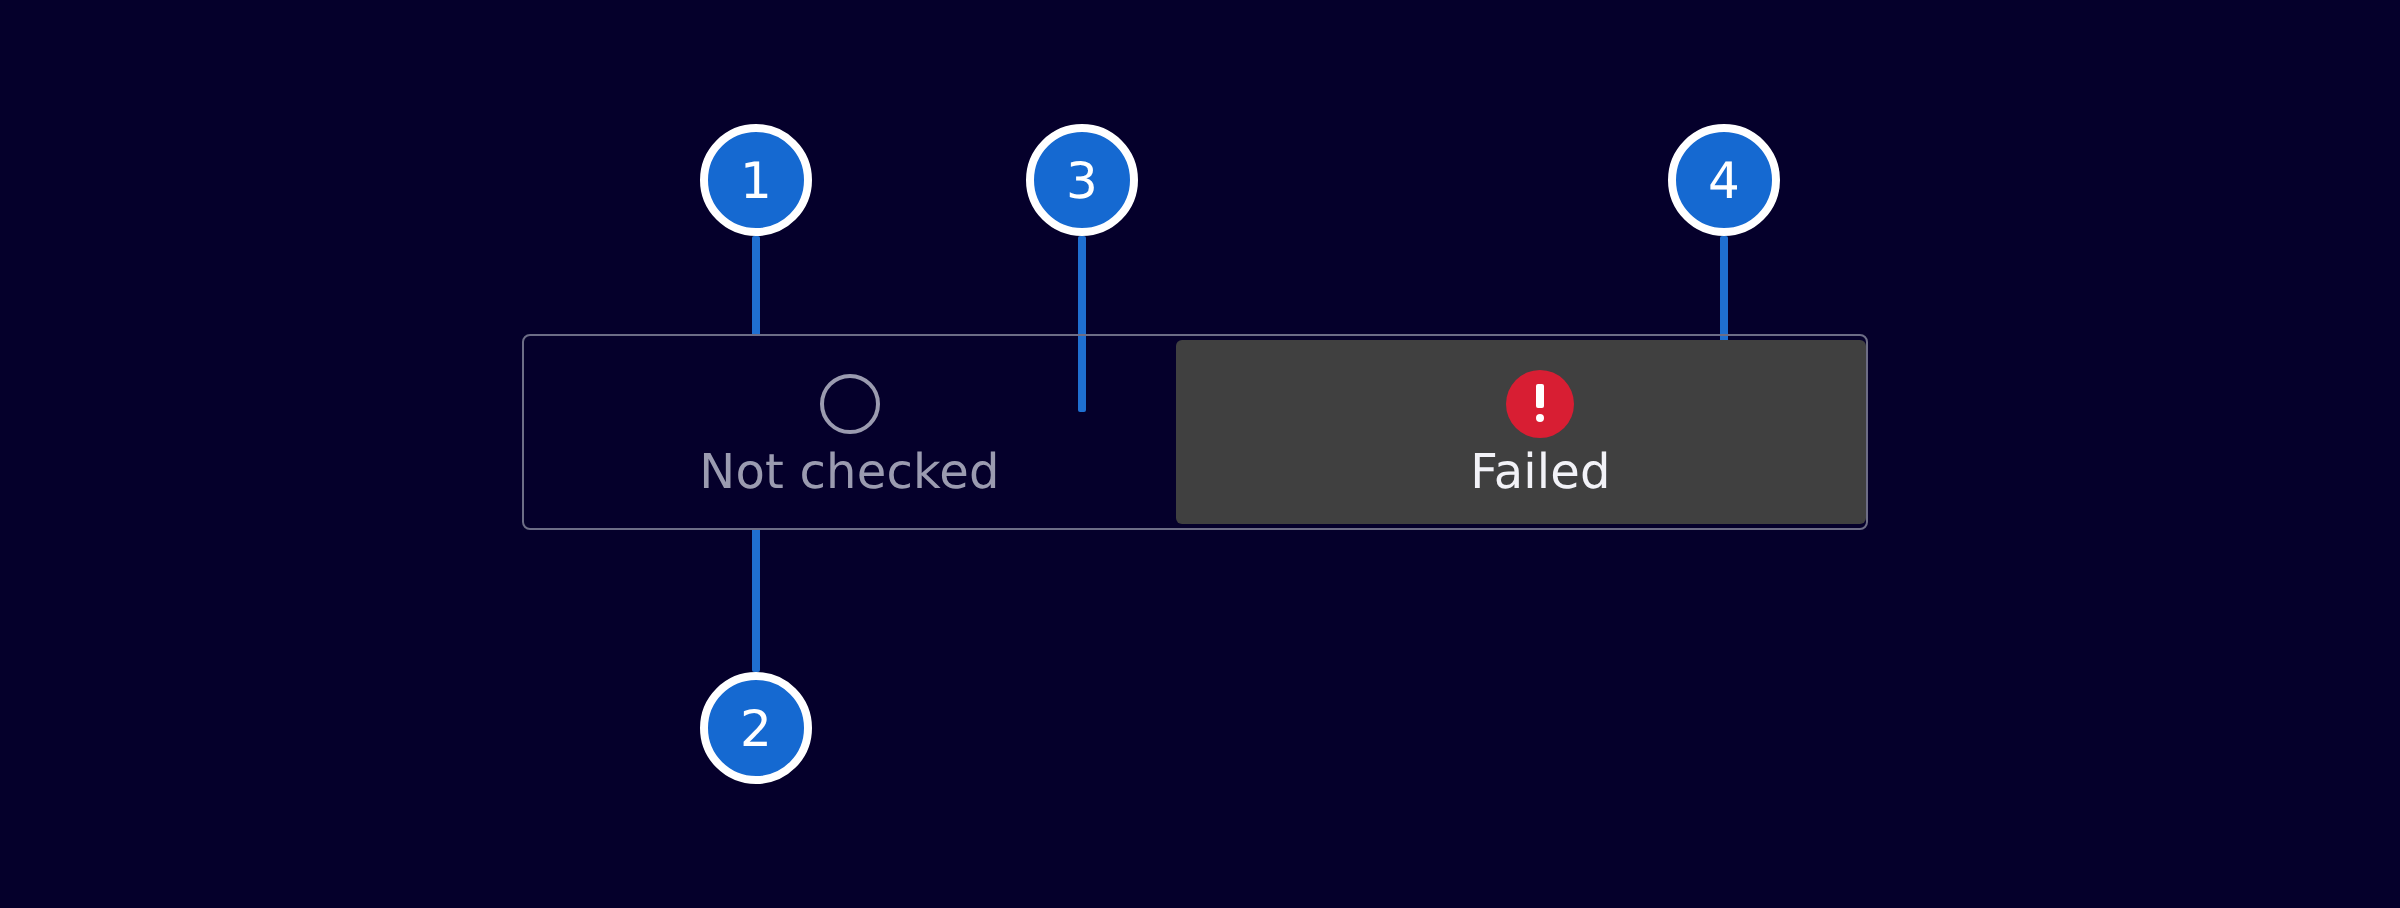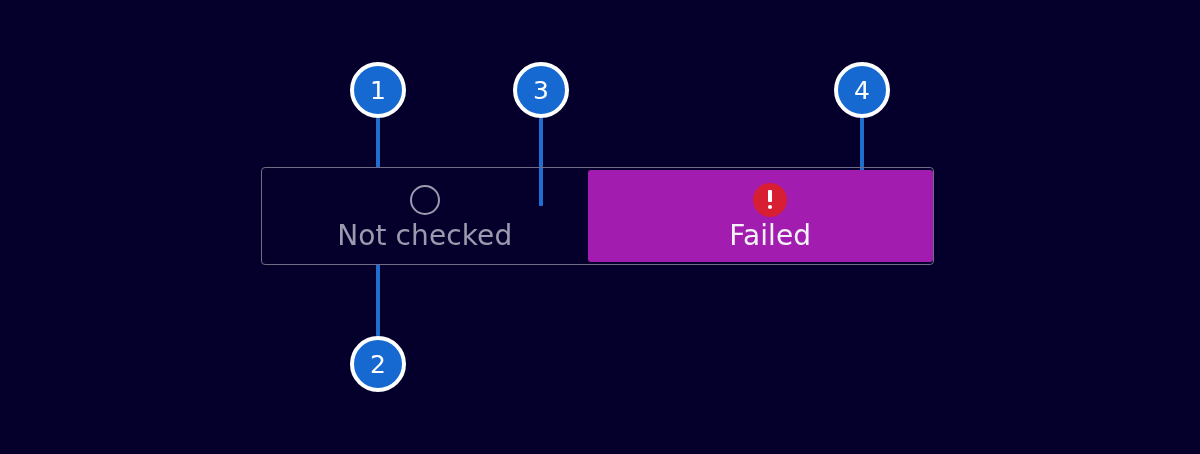--- a/index.html
+++ b/index.html
@@ -70,34 +70,34 @@
   .segment {
     flex: 1 1 0;
     display: flex;
     flex-direction: column;
     align-items: center;
     justify-content: center;
     box-sizing: border-box;
     position: relative;
   }
   .segment.selected {
-    background: #a21caf;
+    background: #404040;
     border-radius: 3px;
     margin: 2px 0;
     padding-left: 20px;
   }
   .seg-icon {
     height: 36px;
     display: flex;
     align-items: center;
     justify-content: center;
     margin-bottom: 4px;
   }
   .seg-label {
-    font-size: 28px;
+    font-size: 24px;
     line-height: 1;
     color: #9b9bb0;
     letter-spacing: 0.1px;
     white-space: nowrap;
   }
   .segment.selected .seg-label {
     color: #f2f2f7;
   }
 
   

